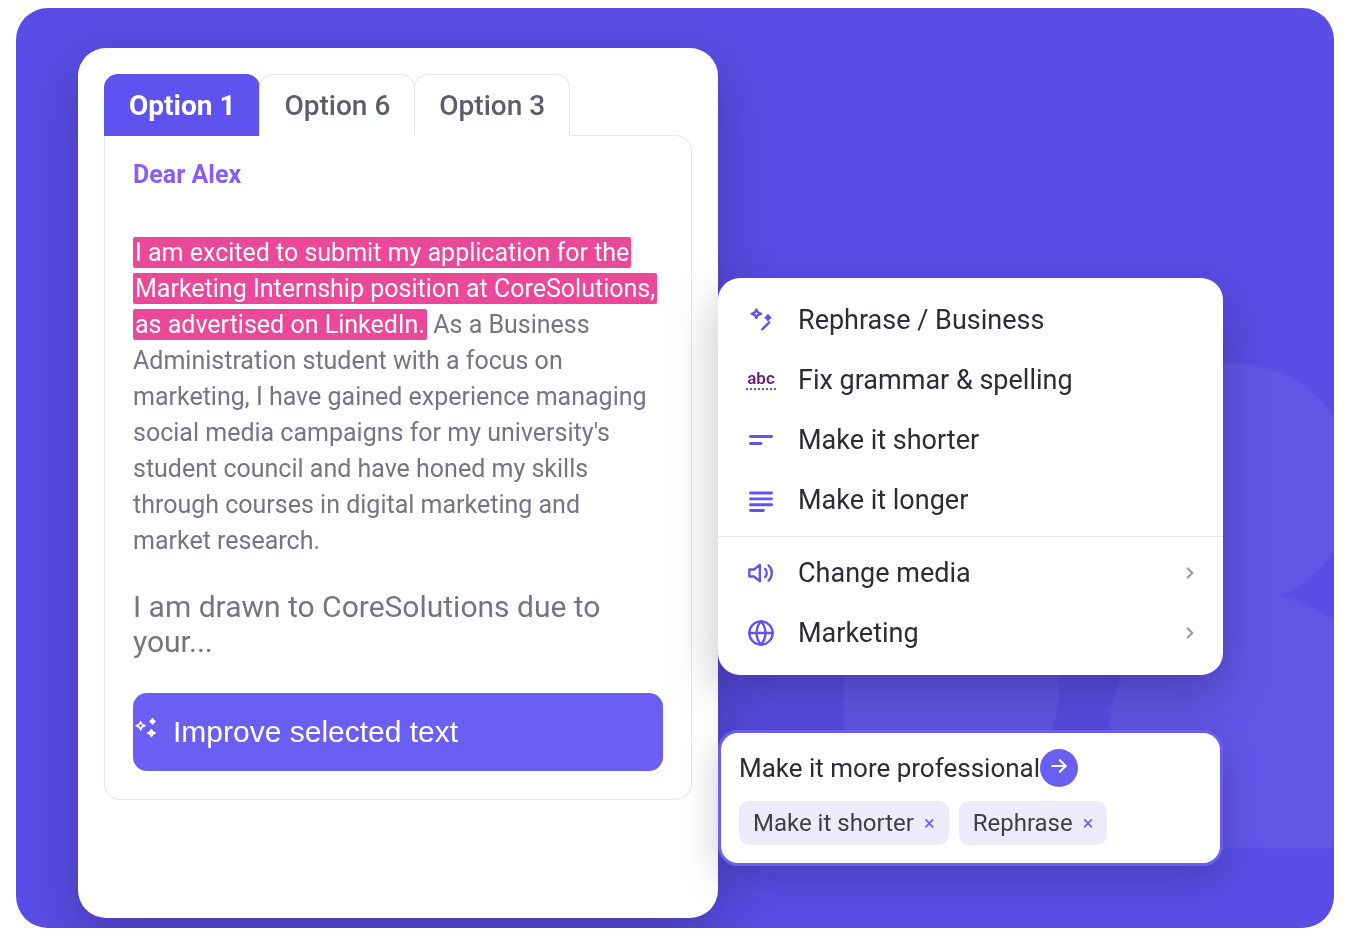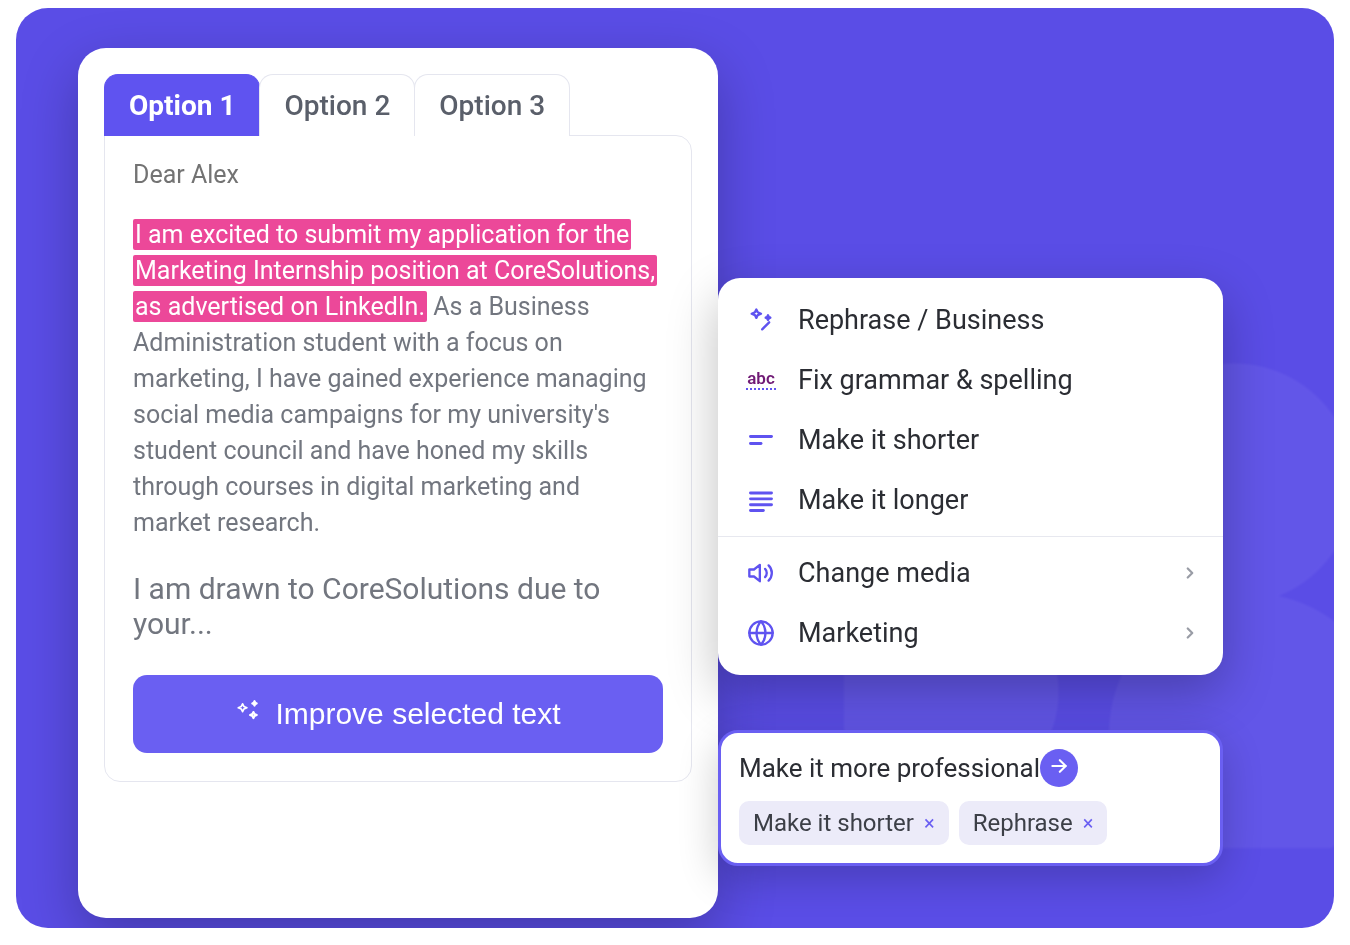--- a/index.html
+++ b/index.html
@@ -67,42 +67,41 @@
     border-color: #5f53f0;
   }
   .pane {
     border: 1px solid #e5e6ef;
     border-radius: 0 16px 16px 16px;
     padding: 24px 28px 28px 28px;
     margin-top: -1px;
   }
   .greeting {
     font-size: 25px;
-    font-weight: 400;
-    color: #737373;
-    margin-bottom: 28px;
+    font-weight: 700;
+    color: #8b5cf6;
+    margin-bottom: 46px;
   }
   .body {
     font-size: 25px;
     line-height: 1.44;
     color: #72767f;
   }
   .hl {
     background: #ec4899;
     color: #fff;
     padding: 1px 2px;
     border-radius: 2px;
     box-decoration-break: clone;
     -webkit-box-decoration-break: clone;
   }
   .tail { margin-top: 30px; font-size: 30px; color: #72767f; }
   .improve-btn {
     display: flex;
     align-items: center;
-    justify-content: center;
     gap: 14px;
     width: 100%;
     margin-top: 34px;
     background: #6a5ff2;
     color: #fff;
     font-size: 30px;
     font-weight: 500;
     padding: 22px 0;
     border: none;
     border-radius: 14px;
@@ -191,21 +190,21 @@
 </style>
 </head>
 <body>
 
 <div class="stage">
   <div class="splash"></div>
 
   <div class="card">
     <div class="tabs">
       <div class="tab active">Option 1</div>
-      <div class="tab">Option 2</div>
+      <div class="tab">Option 6</div>
       <div class="tab">Option 3</div>
     </div>
     <div class="pane">
       <div class="greeting">Dear Alex</div>
       <div class="body">
         <span class="hl">I am excited to submit my application for the Marketing Internship position at CoreSolutions, as advertised on LinkedIn.</span><span> As a Business Administration student with a focus on marketing, I have gained experience managing social media campaigns for my university's student council and have honed my skills through courses in digital marketing and market research.</span>
       </div>
       <div class="tail">I am drawn to CoreSolutions due to your...</div>
 
       <button class="improve-btn">

